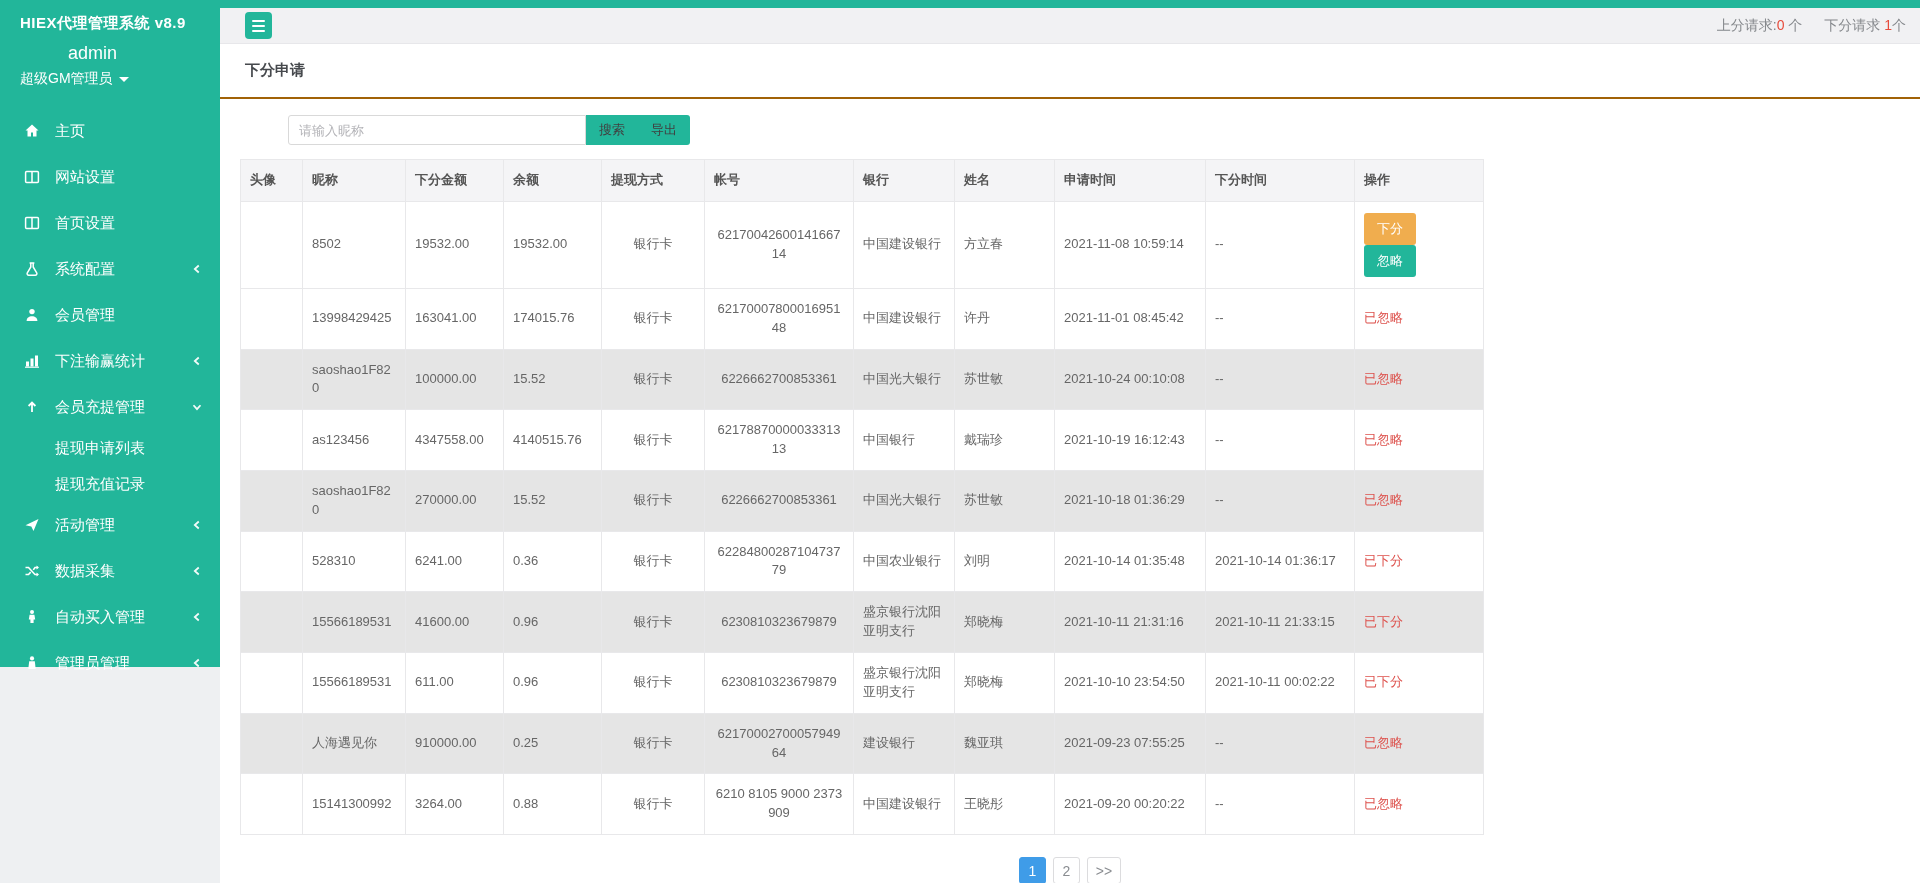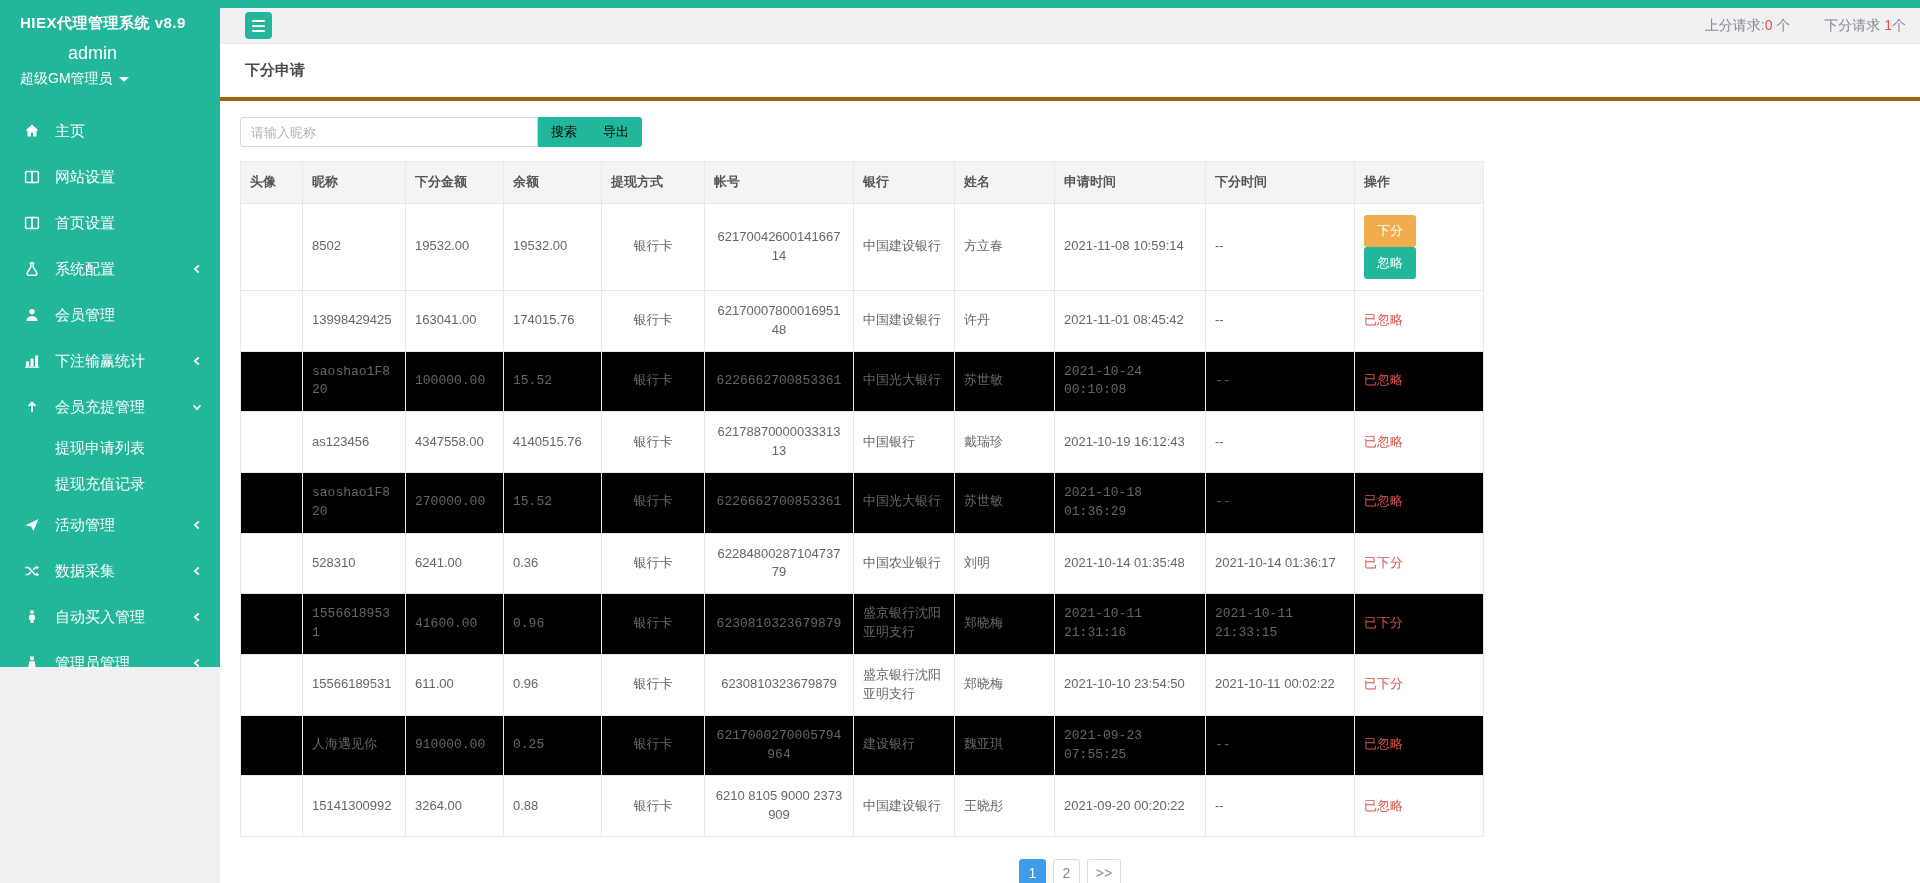--- a/index.html
+++ b/index.html
@@ -28,44 +28,44 @@
     font-size:15px; cursor:pointer; }
 
   
   .content { position:absolute; left:220px; top:0; width:1700px; height:883px; }
   .greenstrip { height:8px; background:#22b69a; }
   .navbar { height:36px; background:#f1f1f3; border-bottom:1px solid #e7e7ea;
     display:flex; align-items:center; padding:0 14px 0 25px; }
   .burger { width:27px; height:27px; background:#22b69a; border:none; border-radius:4px;
     display:flex; flex-direction:column; align-items:center; justify-content:center; gap:3px; cursor:pointer; }
   .burger i { display:block; width:13px; height:2px; background:#fff; border-radius:1px; }
-  .nav-right { margin-left:auto; display:flex; gap:34px; font-size:14px; color:#85888c; }
+  .nav-right { margin-left:auto; display:flex; gap:22px; font-size:14px; color:#85888c; }
   .req b { color:#e74c3c; font-weight:400; }
 
   
   .panel { background:#fff; min-height:646px; }
   .page-title { padding:17px 25px; font-size:15px; font-weight:600; color:#46494d;
-    border-bottom:4px solid #a16207; }
+    border-bottom:2px solid #a16207; }
   .toolbar { padding:16px 20px 14px 20px; display:flex; align-items:center; }
   .search-input { width:298px; height:30px; border:1px solid #d9d9d9; border-radius:3px 0 0 3px;
-    padding:0 10px; font-size:13px; color:#555; outline:none; }
+    padding:0 10px; font-size:13px; color:#555; outline:none;margin-left:48px; }
   .search-input::placeholder { color:#b4b4b8; }
   .btn-group { display:flex; }
-  .btn-green { height:30px; background:#22b69a; color:#000000; border:none; font-size:13px;
+  .btn-green { height:30px; background:#22b69a; color:#404040; border:none; font-size:13px;
     padding:0 13px; cursor:pointer; }
   .btn-green:first-child { border-radius:0; }
   .btn-green:last-child { border-radius:0 3px 3px 0; }
 
   
   table { border-collapse:collapse; margin:0 0 0 20px; table-layout:fixed; width:1243px;
     font-size:13px; color:#666; }
   th,td { border:1px solid #e8e8ea; padding:11px 9px; vertical-align:middle; text-align:left;
     line-height:1.45; word-wrap:break-word; }
   thead th { background:#f4f4f6; color:#555; font-weight:600; }
-  tbody tr:nth-child(2n+3) { background:#000000;font-family:Liberation Mono, monospace; }
+  tbody tr:nth-child(2n+3) { background:#e5e5e5; }
   td.center, th.center { text-align:center; }
   .c-avatar{width:62px;} .c-nick{width:103px;} .c-amt{width:98px;} .c-bal{width:98px;}
   .c-method{width:103px;} .c-acct{width:149px;} .c-bank{width:101px;} .c-name{width:100px;}
   .c-apply{width:151px;} .c-down{width:149px;} .c-act{width:129px;}
   .status { color:#dd514c; }
   .btn-down { background:#f0ad4e; color:#fff; border:none; border-radius:3px;
     padding:7px 13px; font-size:13px; cursor:pointer; margin-right:7px; }
   .btn-ignore { background:#22b69a; color:#fff; border:none; border-radius:3px;
     padding:7px 13px; font-size:13px; cursor:pointer; }
 

